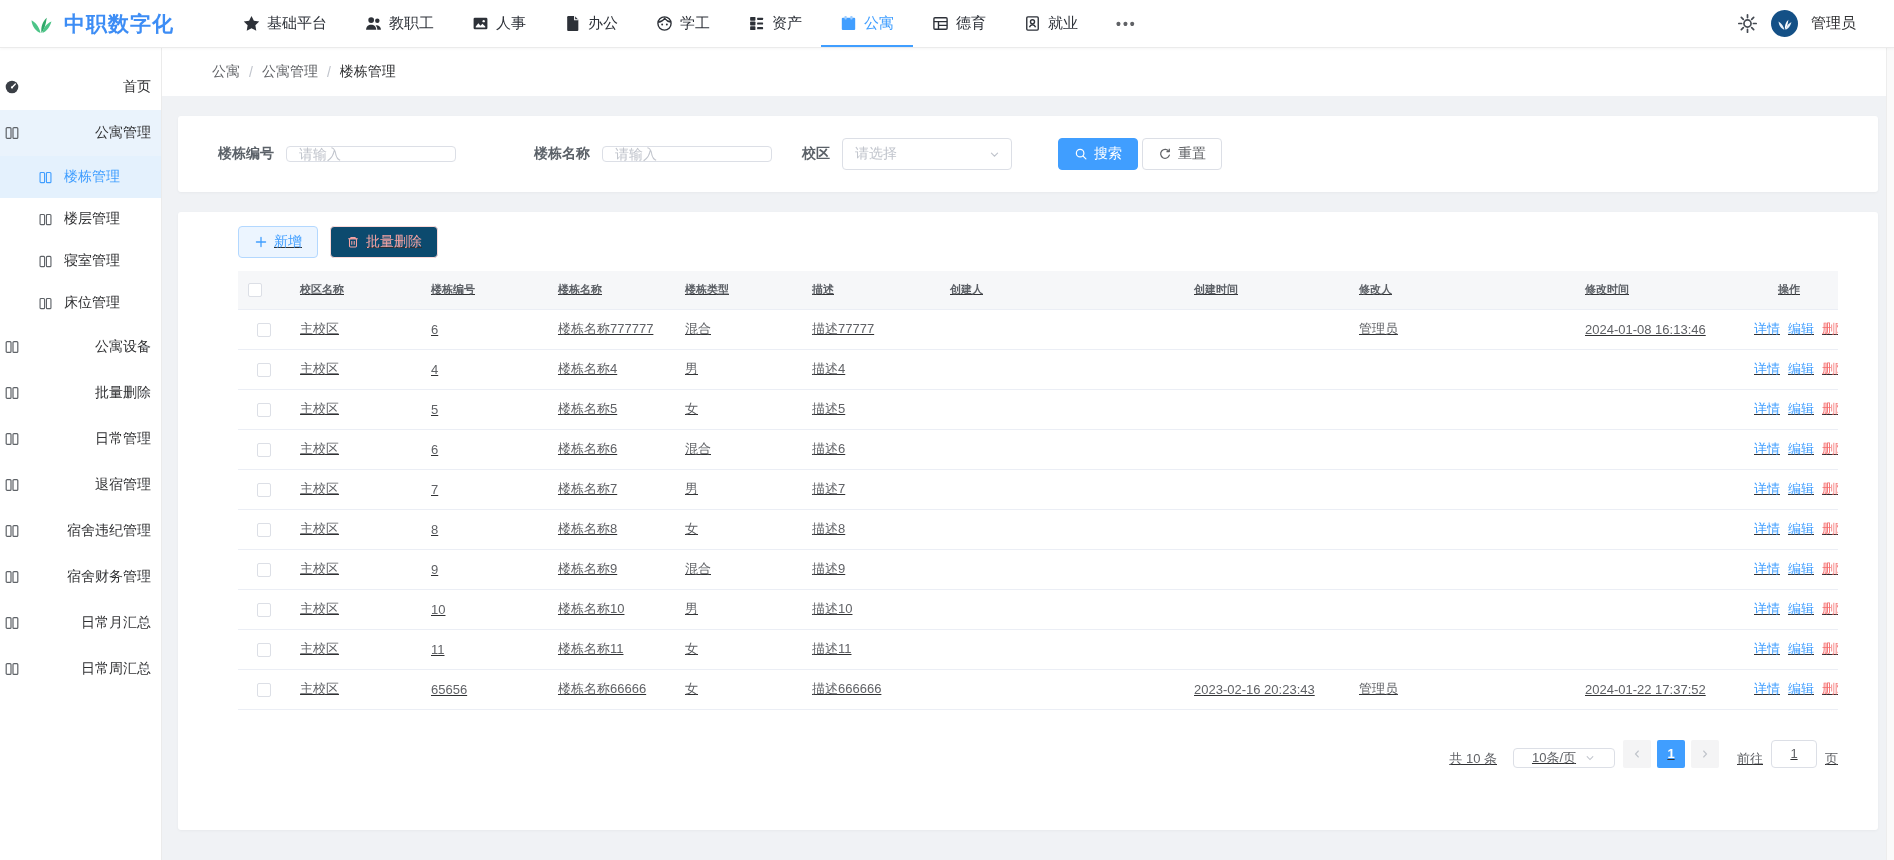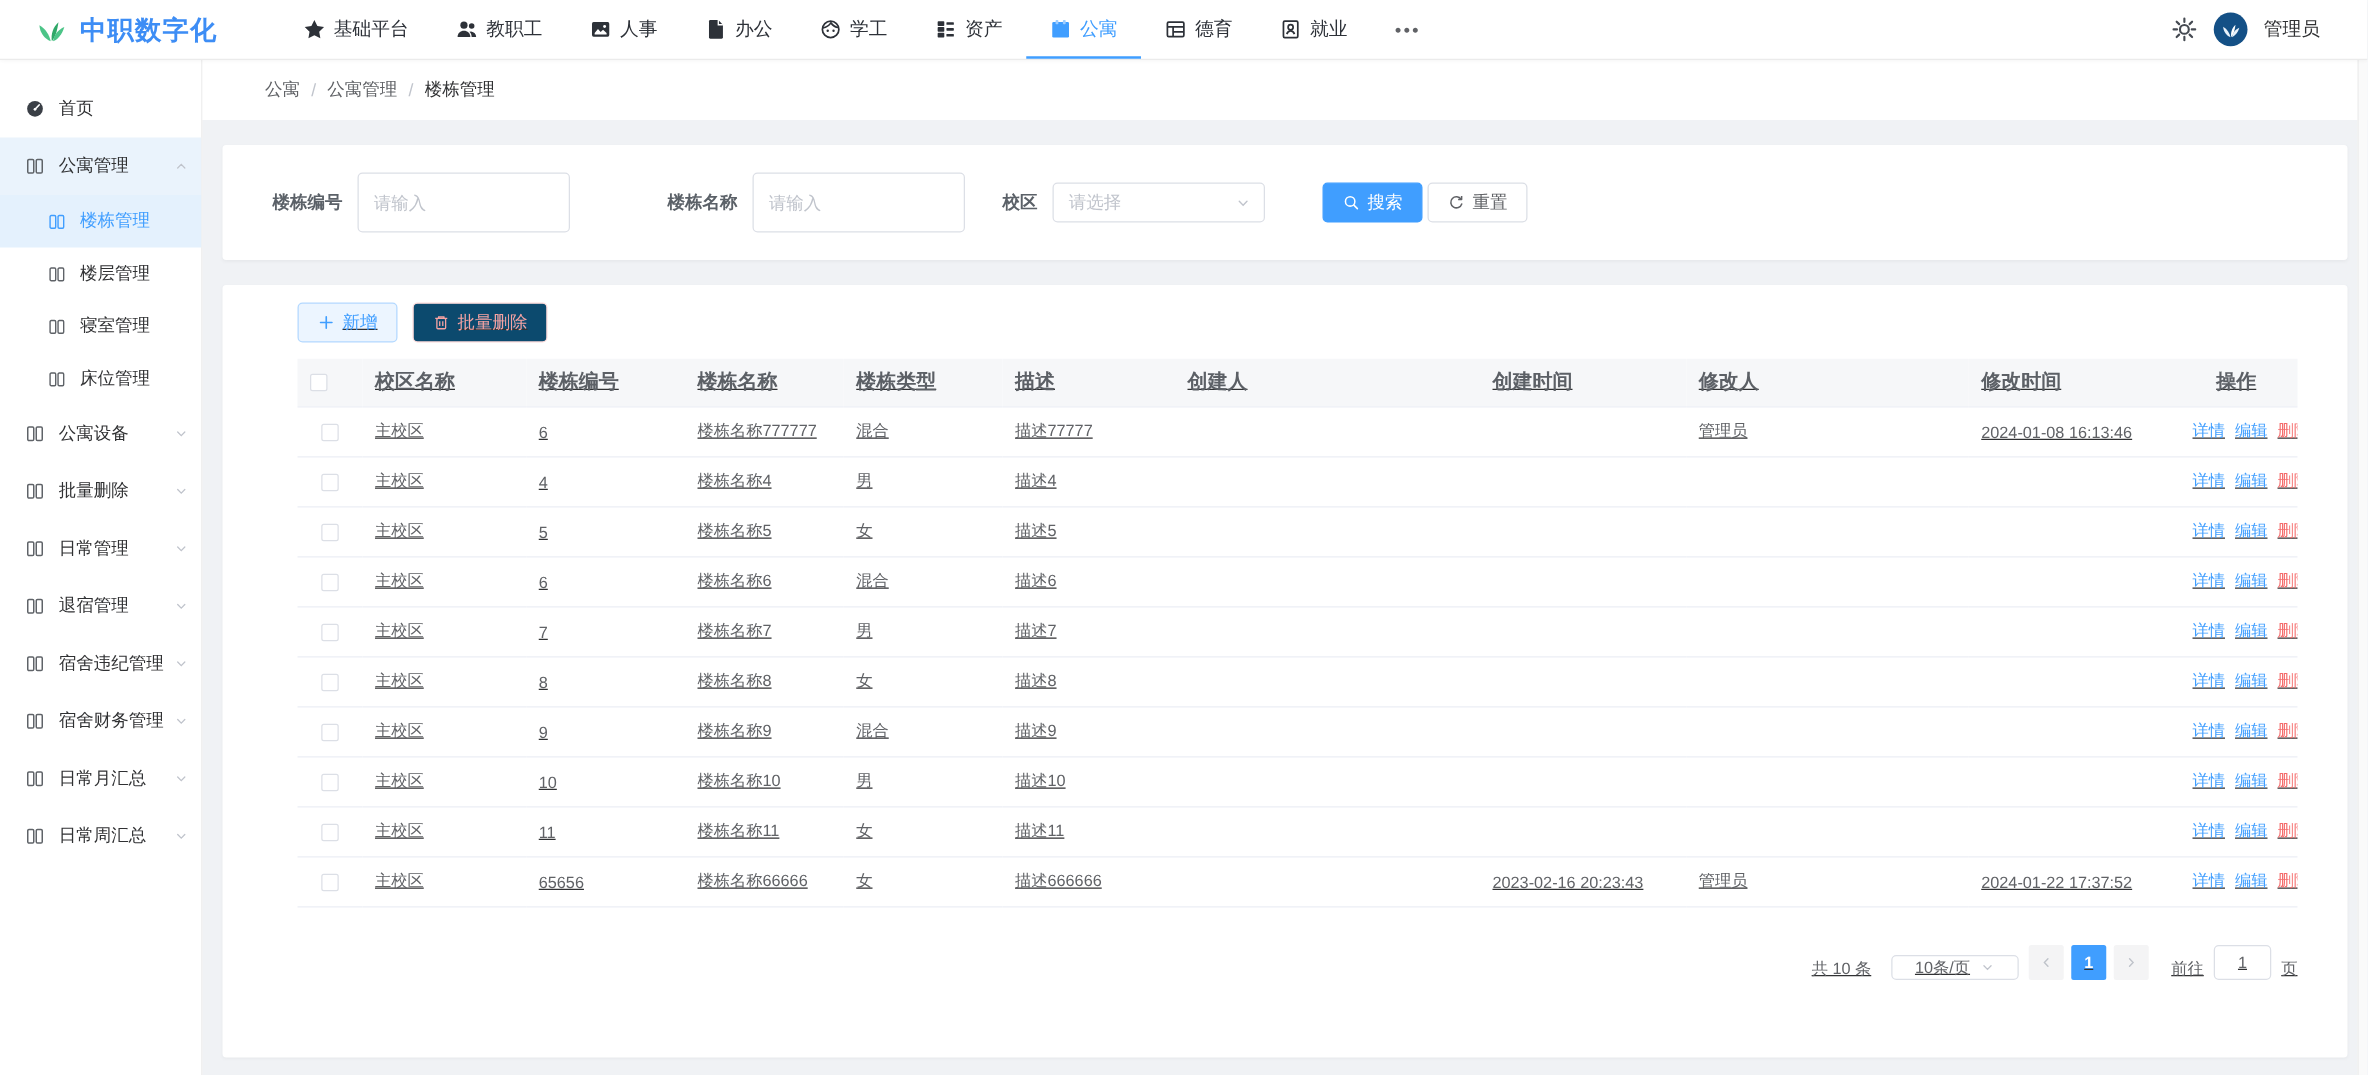--- a/index.html
+++ b/index.html
@@ -24,22 +24,22 @@
   .avatar { width:27px; height:27px; border-radius:50%; background:#145086; display:flex;
     align-items:center; justify-content:center; cursor:pointer; }
   .avatar svg { width:18px; height:15px; }
   .user-name { font-size:15px; color:#303133; cursor:pointer; }
 
   
   .body-row { flex:1; display:flex; min-height:0; position:relative; }
 
   
   .sidebar { width:162px; background:#fff; border-right:1px solid #ebebeb; flex:none; padding-top:16px; }
-  .side-item { height:46px; display:flex; align-items:center; gap:11px; padding-left:20px;
-    padding-right:10px; font-size:14px; color:#303133; cursor:pointer; position:relative; }
+  .side-item { height:46px; display:flex; align-items:center; gap:11px; padding-left:4px;
+    padding-right:10px; font-size:14px; color:#303133; cursor:pointer; position:relative;justify-content:space-between; }
   .side-item svg.mi { width:16px; height:16px; color:#5f6368; flex:none; }
   .side-item .chev { position:absolute; right:10px; width:12px; height:12px; }
   .side-item.parent-open { background:#eaf3fc; }
   .side-sub { height:42px; display:flex; align-items:center; gap:11px; padding-left:38px;
     font-size:14px; color:#303133; cursor:pointer; }
   .side-sub svg.mi { width:15px; height:15px; color:#5f6368; flex:none; }
   .side-sub.active { background:#e4f1fd; color:#409eff; }
   .side-sub.active svg.mi { color:#409eff; }
 
   
@@ -49,21 +49,21 @@
   .crumb { color:#606266; cursor:pointer; }
   .crumb.current { color:#303133; cursor:default; }
   .crumb-sep { color:#c0c4cc; }
 
   .card { background:#fff; border-radius:3px; margin:20px 16px 0 16px;
     box-shadow:0 1px 3px rgba(0,0,0,.04); }
 
   
   .search-card { padding:22px 40px; display:flex; align-items:center; }
   .f-label { font-size:14px; font-weight:600; color:#5b6168; margin-right:12px; white-space:nowrap; }
-  .f-input { width:170px; height:48px; border:1px solid #dcdfe6; border-radius:4px;
+  .f-input { width:170px; height:16px; border:1px solid #dcdfe6; border-radius:4px;
     padding:0 12px; font-size:14px; color:#0f172a; outline:none;
     font-family:"Liberation Sans","DejaVu Sans",sans-serif; }
   .f-input::placeholder { color:#c0c4cc; }
   .f-select { width:170px; height:32px; border:1px solid #dcdfe6; border-radius:4px;
     padding:0 10px 0 12px; font-size:14px; color:#c0c4cc; display:flex; align-items:center;
     justify-content:space-between; cursor:pointer; background:#fff; }
   .f-select svg { width:13px; height:13px; }
   .gap2 { margin-left:78px; } .gap3 { margin-left:30px; }
   .btn { height:32px; border-radius:4px; display:inline-flex; align-items:center; gap:6px;
     padding:0 15px; font-size:14px; cursor:pointer; border:1px solid transparent; white-space:nowrap; }
@@ -71,21 +71,21 @@
   .btn-primary { background:#409eff; border-color:#409eff; color:#fff; margin-left:46px; }
   .btn-plain { background:#fff; border-color:#dcdfe6; color:#606266; margin-left:4px; }
 
   
   .table-card { padding:14px 40px 62px 60px;text-decoration:underline; }
   .toolbar { display:flex; align-items:center; margin-bottom:13px; }
   .btn-add { background:#ecf5ff; border-color:#b3d8ff; color:#409eff; }
   .btn-batch { background:#0c4a6e; border-color:#fbd9d9; color:#f6a3a3; margin-left:12px; cursor:not-allowed; }
 
   table.grid { width:1600px; table-layout:fixed; border-collapse:collapse; }
-  .grid thead th { background:#f6f7f9; height:38px; font-size:16px; font-weight:600;
+  .grid thead th { background:#f6f7f9; height:38px; font-size:11px; font-weight:600;
     color:#5c6066; text-align:left; padding:0 10px; border-bottom:1px solid #ebeef5; }
   .grid tbody td { height:40px; font-size:13px; color:#606266; padding:0 10px;
     border-bottom:1px solid #ebeef5; white-space:nowrap; overflow:hidden; }
   .col-check, .grid td.col-check { text-align:center; padding:0; }
   .cb { width:14px; height:14px; border:1px solid #dcdfe6; border-radius:2px;
     background:#fff; display:inline-block; vertical-align:middle; cursor:pointer; }
   .col-op-h { text-align:center !important; }
   td.col-op { text-align:center; }
   .lnk { font-size:13px; color:#409eff; cursor:pointer; text-decoration:none; margin:0 4px; }
   .lnk.danger { color:#f56c6c; }

